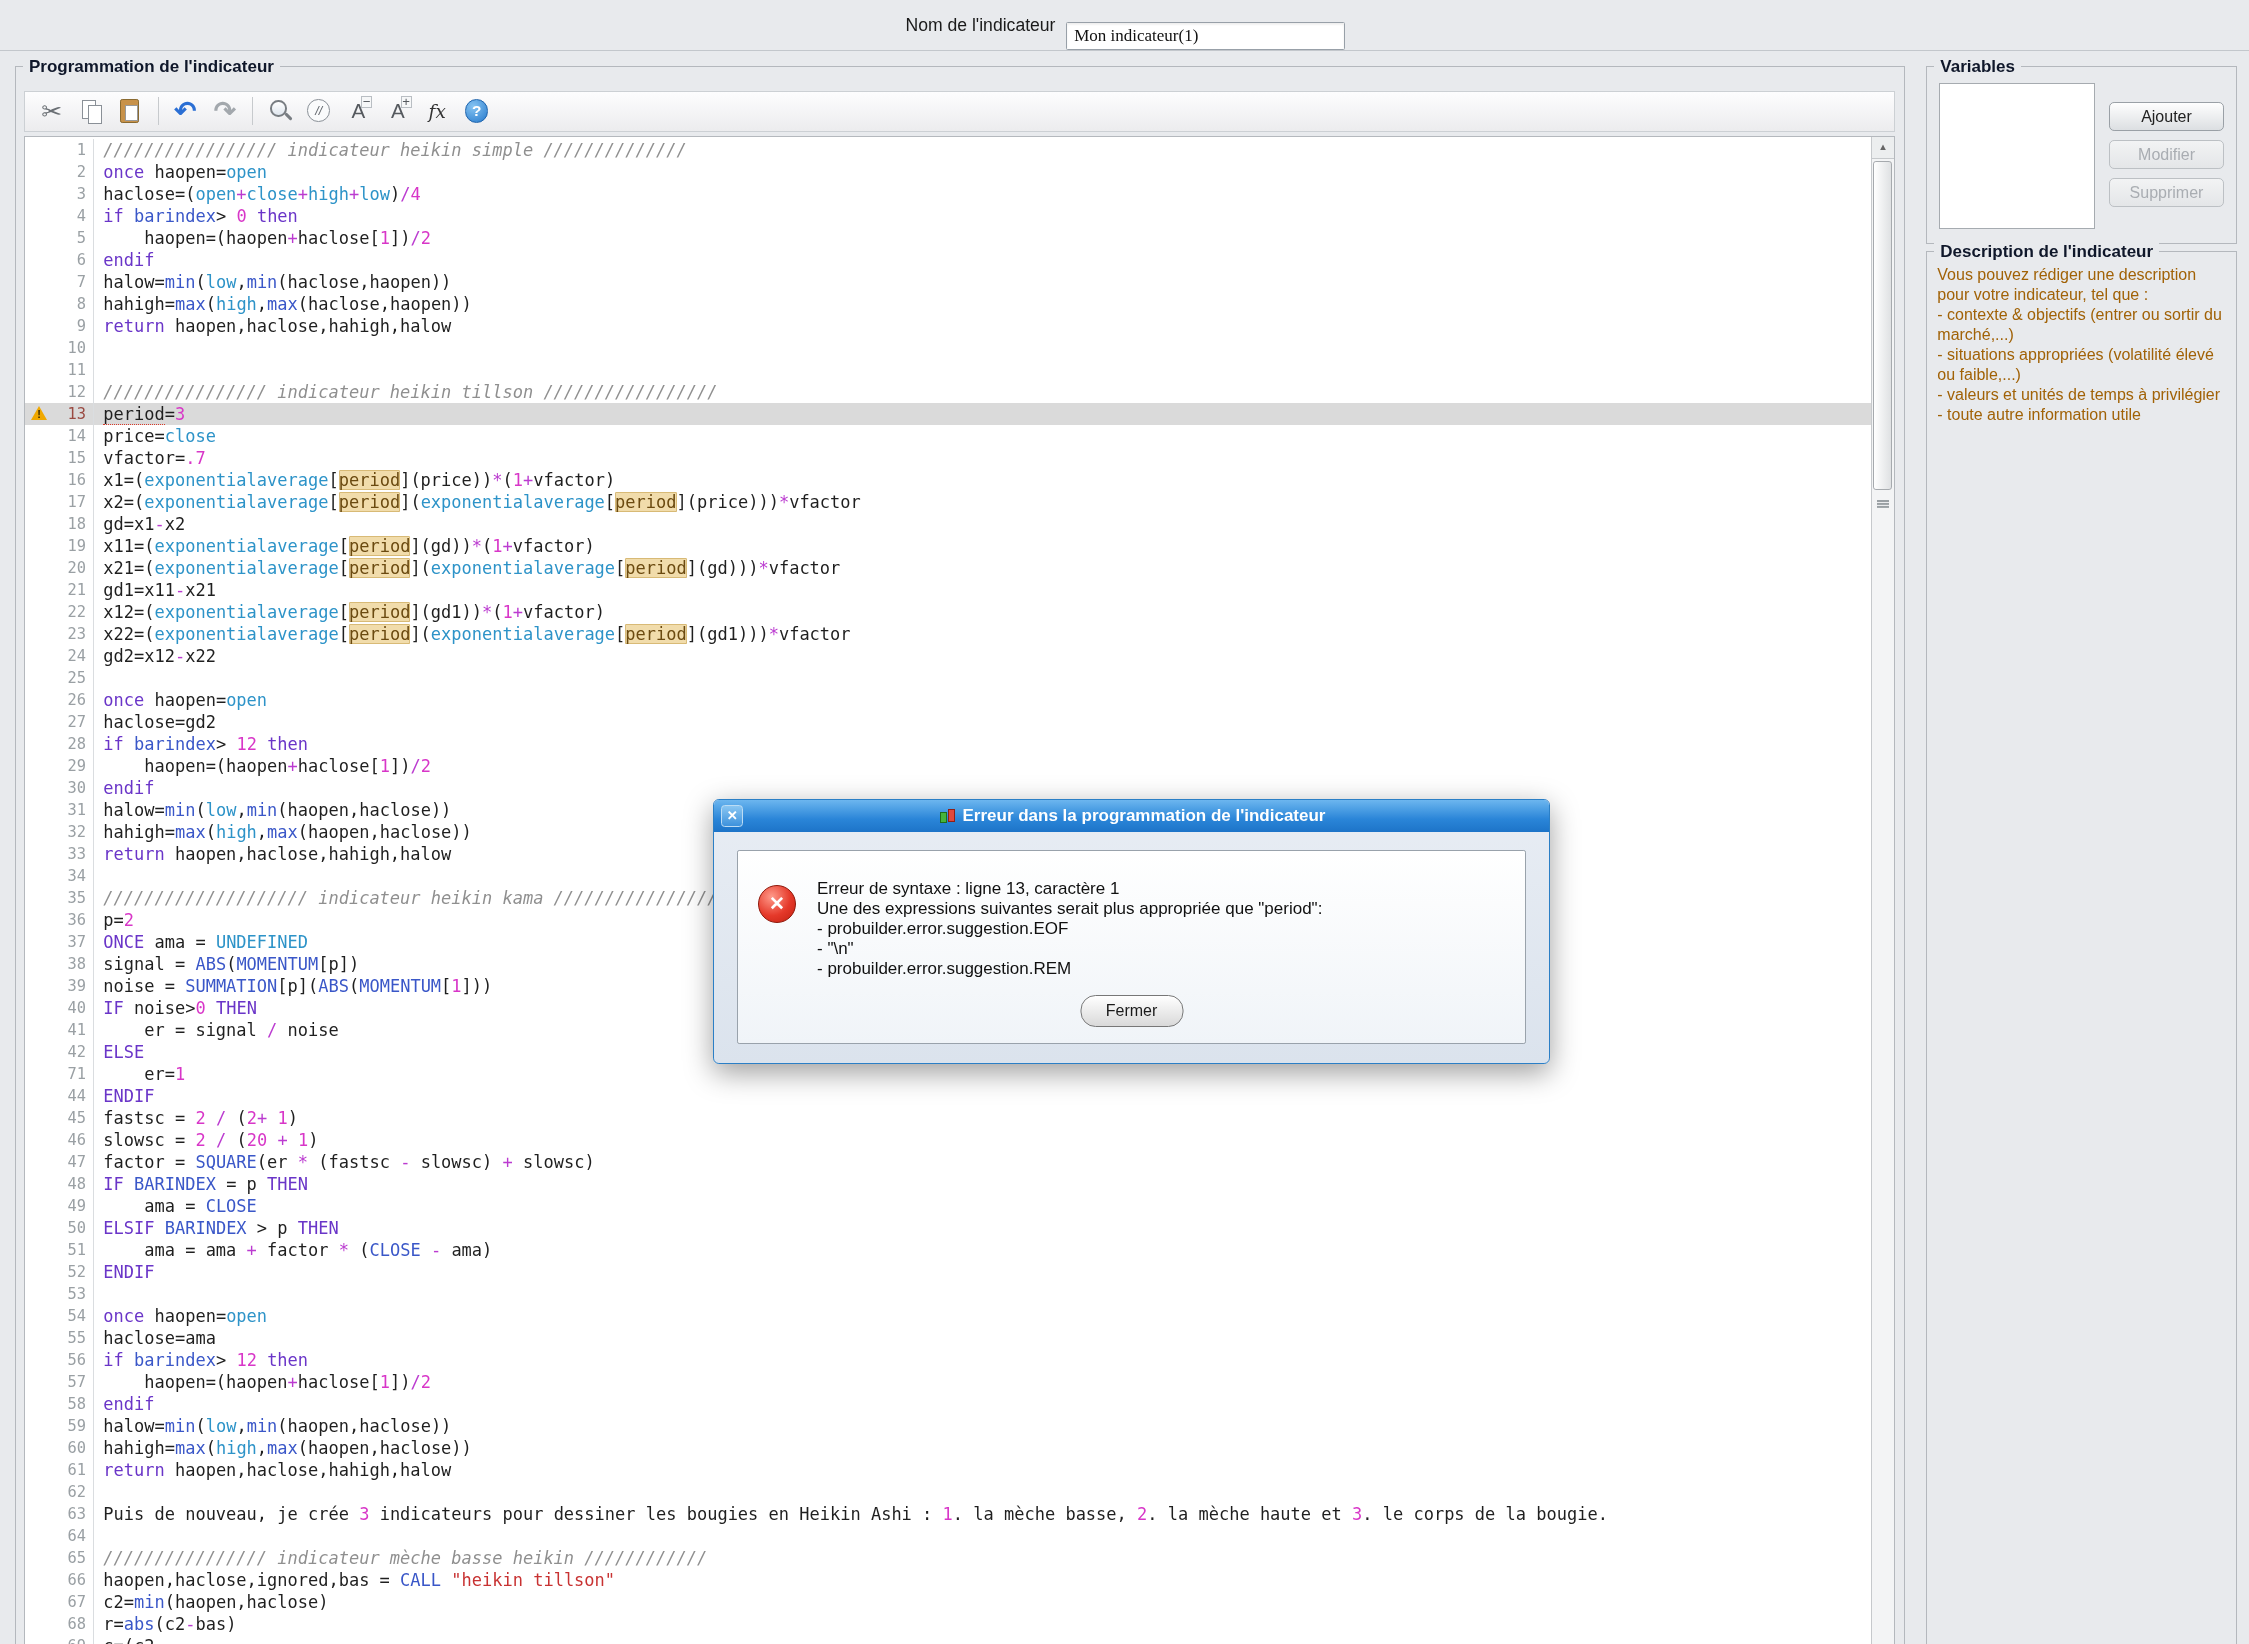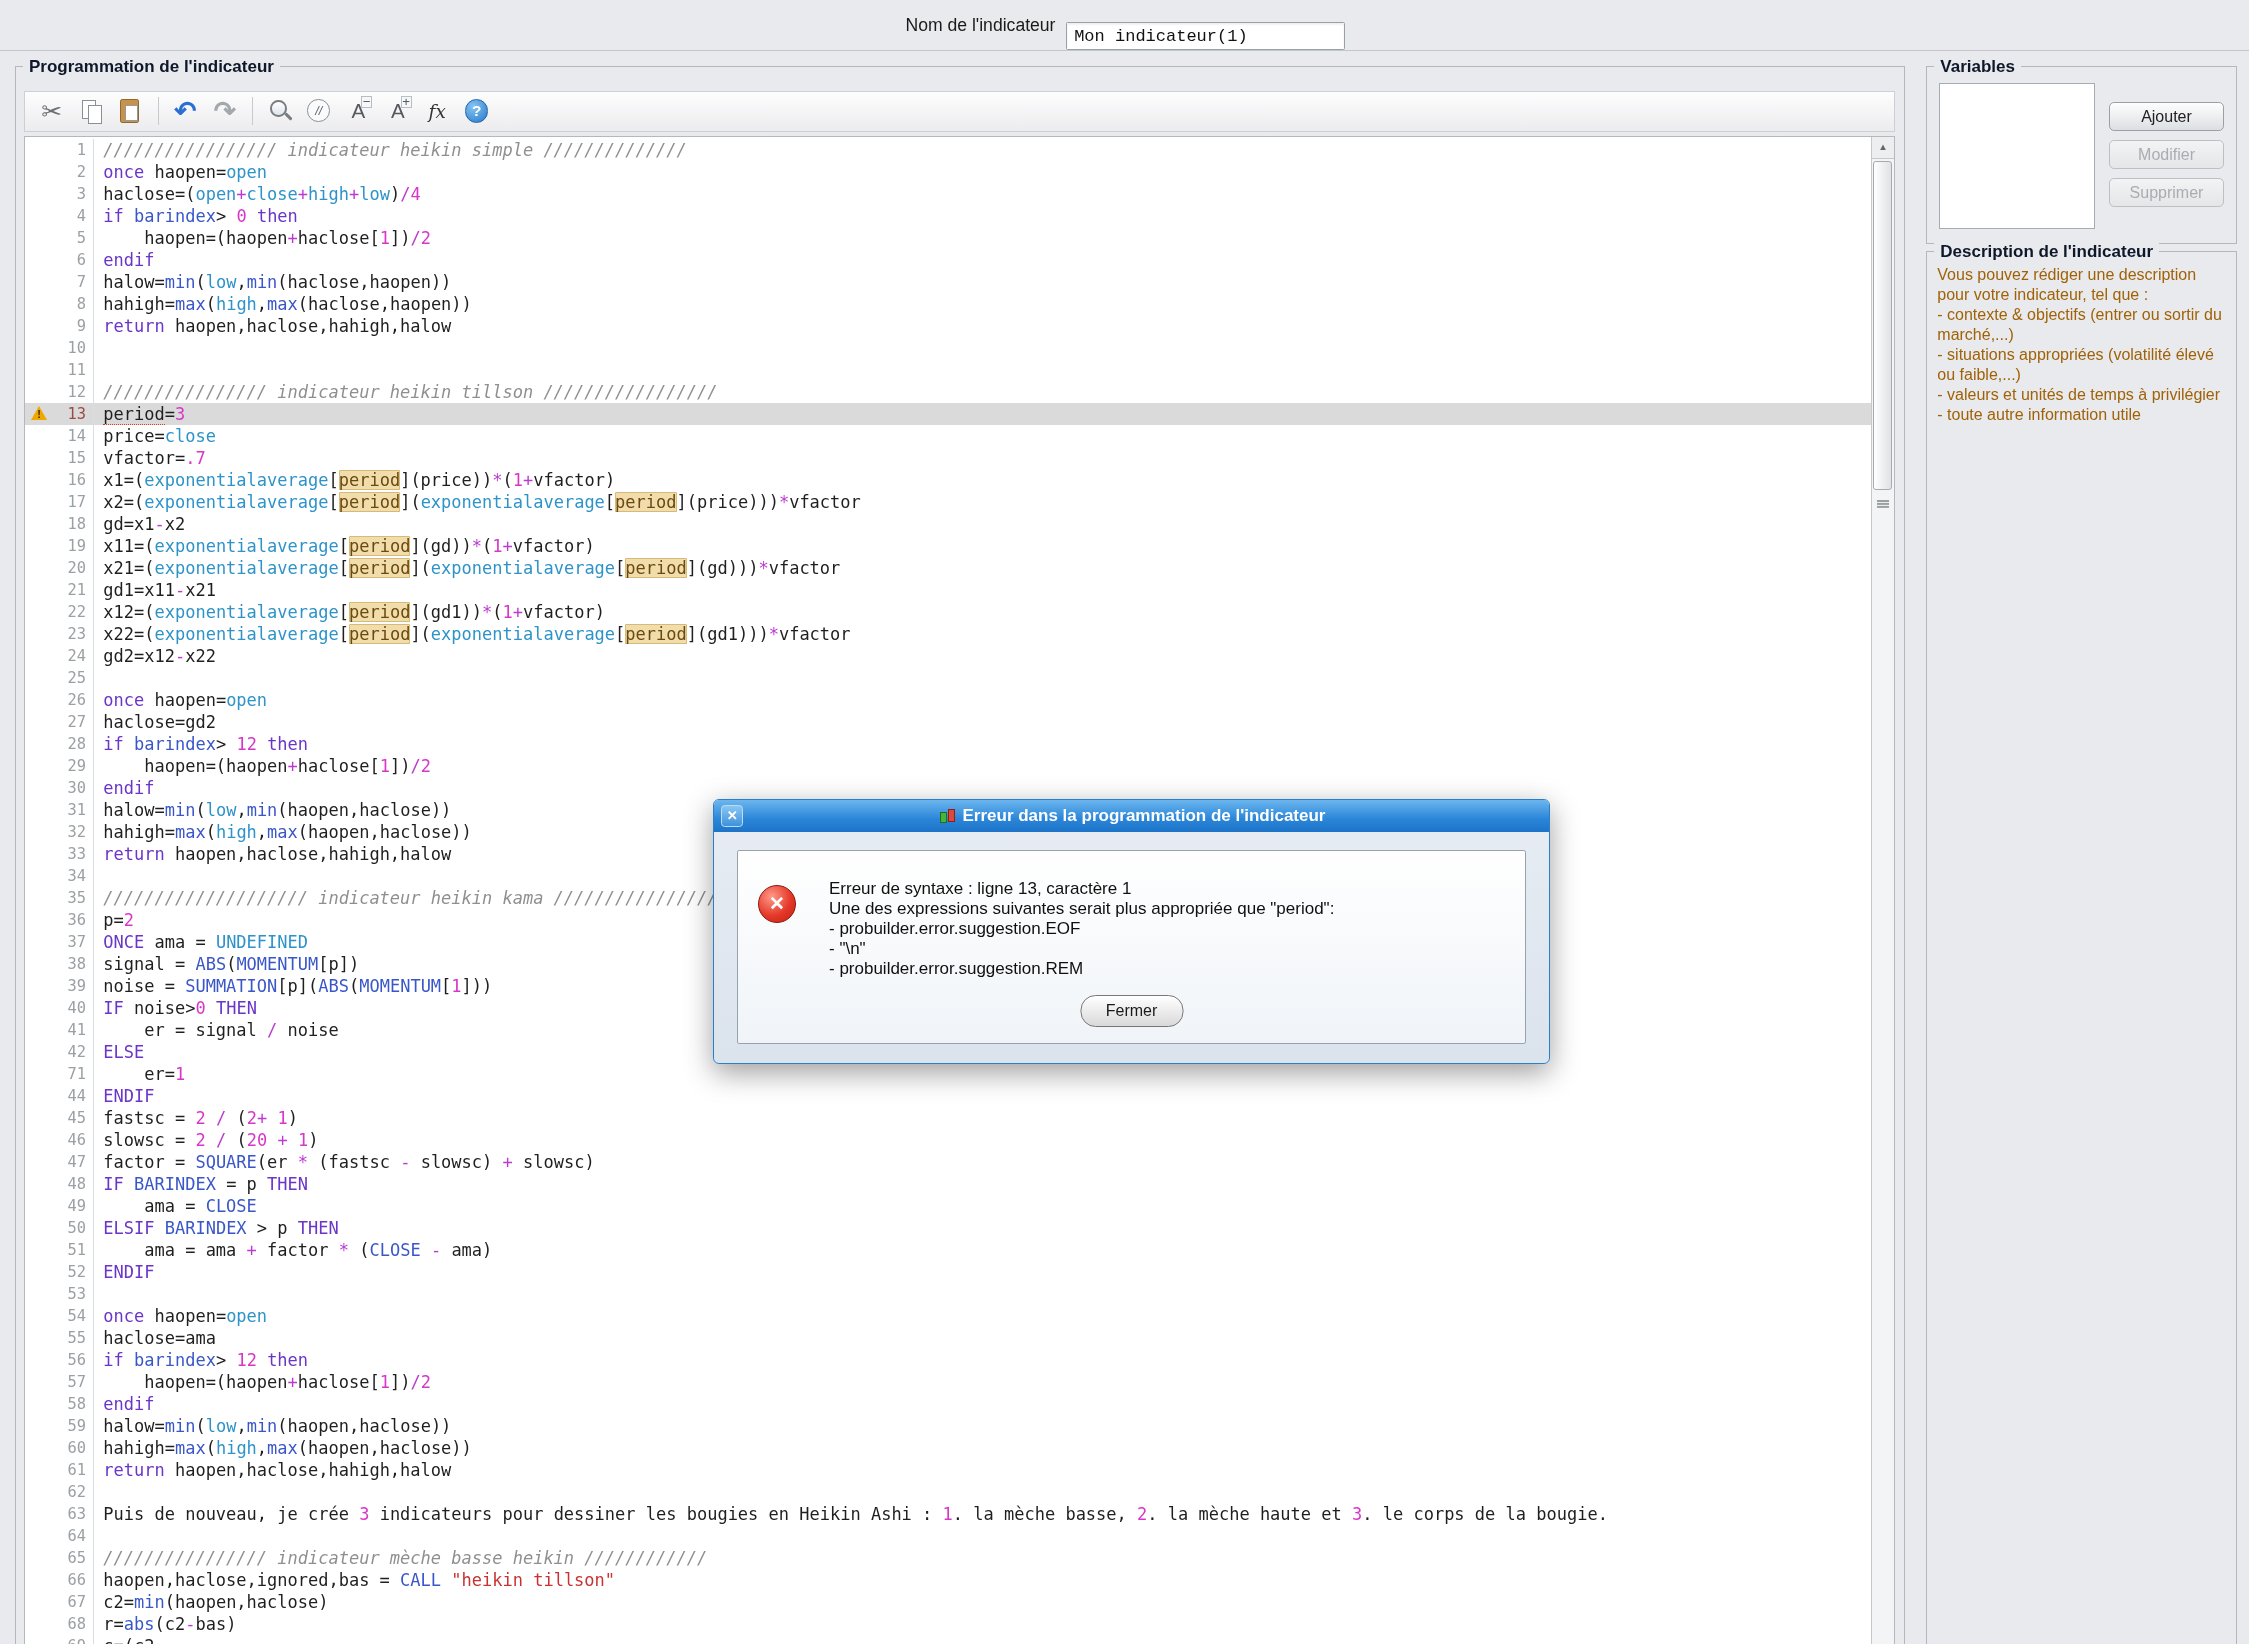--- a/index.html
+++ b/index.html
@@ -8,21 +8,21 @@
     width:2250px;height:1644px;position:relative;overflow:hidden;
     background:var(--page,#e8eaed);
     font-family:"Liberation Sans",sans-serif;color:#1f1f1f;
   }
   
   .topbar{position:absolute;left:0;top:0;width:2250px;height:50px;
     border-bottom:0.7px solid #c3c7cc;display:flex;align-items:center;justify-content:center;gap:10.3px;}
   .name-label{font-size:17.6px;color:#1a1a1a;}
   .name-input{width:262px;height:26.5px;font-size:17px;padding:0 7.4px;border:0.7px solid #98a0a8;
     background:#fff;border-radius:1.5px;box-shadow:inset 0 1.5px 2.2px rgba(0,0,0,.08);color:#111;
-    font-family:Liberation Mono, monospace;margin-top:22px;}
+    font-family:Liberation Serif, serif;margin-top:22px;}
   
   .groupbox{position:absolute;border:0.7px solid #b4b8bd;}
   .gb-title{position:absolute;top:-10.3px;left:7.4px;background:var(--page,#e8eaed);
     padding:0 5.9px;font-weight:bold;font-size:17px;color:#0f172a;white-space:nowrap;}
   .editor-box{left:14.7px;top:66px;width:1888px;height:1578px;}
   
   .toolbar{position:absolute;left:8.8px;top:23.5px;right:8.8px;height:41px;
     background:linear-gradient(#fdfdfe,#ececee);border:0.7px solid #ccd0d4;
     display:flex;align-items:center;gap:7.4px;padding:0 10.3px;box-sizing:border-box;}
   .tb-btn{width:32px;height:32px;position:relative;display:flex;align-items:center;justify-content:center;
@@ -97,21 +97,21 @@
     background:linear-gradient(#8ac6f2,#3e92dc);border:0.7px solid #bcdcf4;color:#fff;font-size:13.2px;line-height:20.6px;text-align:center;font-weight:bold;}
   .candle-icon{width:17.6px;height:16px;position:relative;display:inline-block;}
   .candle-icon::before{content:"";position:absolute;left:2.2px;top:3.7px;width:5.1px;height:9.6px;background:#46b43c;border:0.7px solid #1f6e18;}
   .candle-icon::after{content:"";position:absolute;left:10.3px;top:0.7px;width:5.1px;height:11.8px;background:#e0483c;border:0.7px solid #8f1f16;}
   .dlg-body{position:absolute;left:0;right:0;top:32px;bottom:0;}
   .dlg-msg{position:absolute;left:23px;top:17.6px;width:789px;height:194px;box-sizing:border-box;
     background:linear-gradient(#ffffff,#f0f4f8);border:0.7px solid #99a2ab;border-radius:2.2px;}
   .err-icon{position:absolute;left:20px;top:34px;width:38px;height:38px;border-radius:50%;box-sizing:border-box;
     background:radial-gradient(circle at 35% 30%,#ff9a8a,#e5392a 55%,#c21f10);border:0.7px solid #8f1608;
     color:#fff;font-weight:bold;font-size:19px;display:flex;align-items:center;justify-content:center;}
-  .dlg-lines{position:absolute;left:79px;top:28px;font-size:17px;line-height:20px;color:#101010;margin-left:12px;}
+  .dlg-lines{position:absolute;left:79px;top:28px;font-size:17px;line-height:20px;color:#101010;}
   .dlg-btn{position:absolute;left:50%;transform:translateX(-50%);top:144px;width:103px;height:32px;
     font-size:16px;border:0.7px solid #777;border-radius:15px;background:linear-gradient(#ffffff,#d9d9d9);
     color:#1a1a1a;font-family:"Liberation Sans",sans-serif;}
 </style>
 </head>
 <body>
 
 <div class="topbar">
   <span class="name-label">Nom de l'indicateur</span>
   <input class="name-input" value="Mon indicateur(1)" style="">

